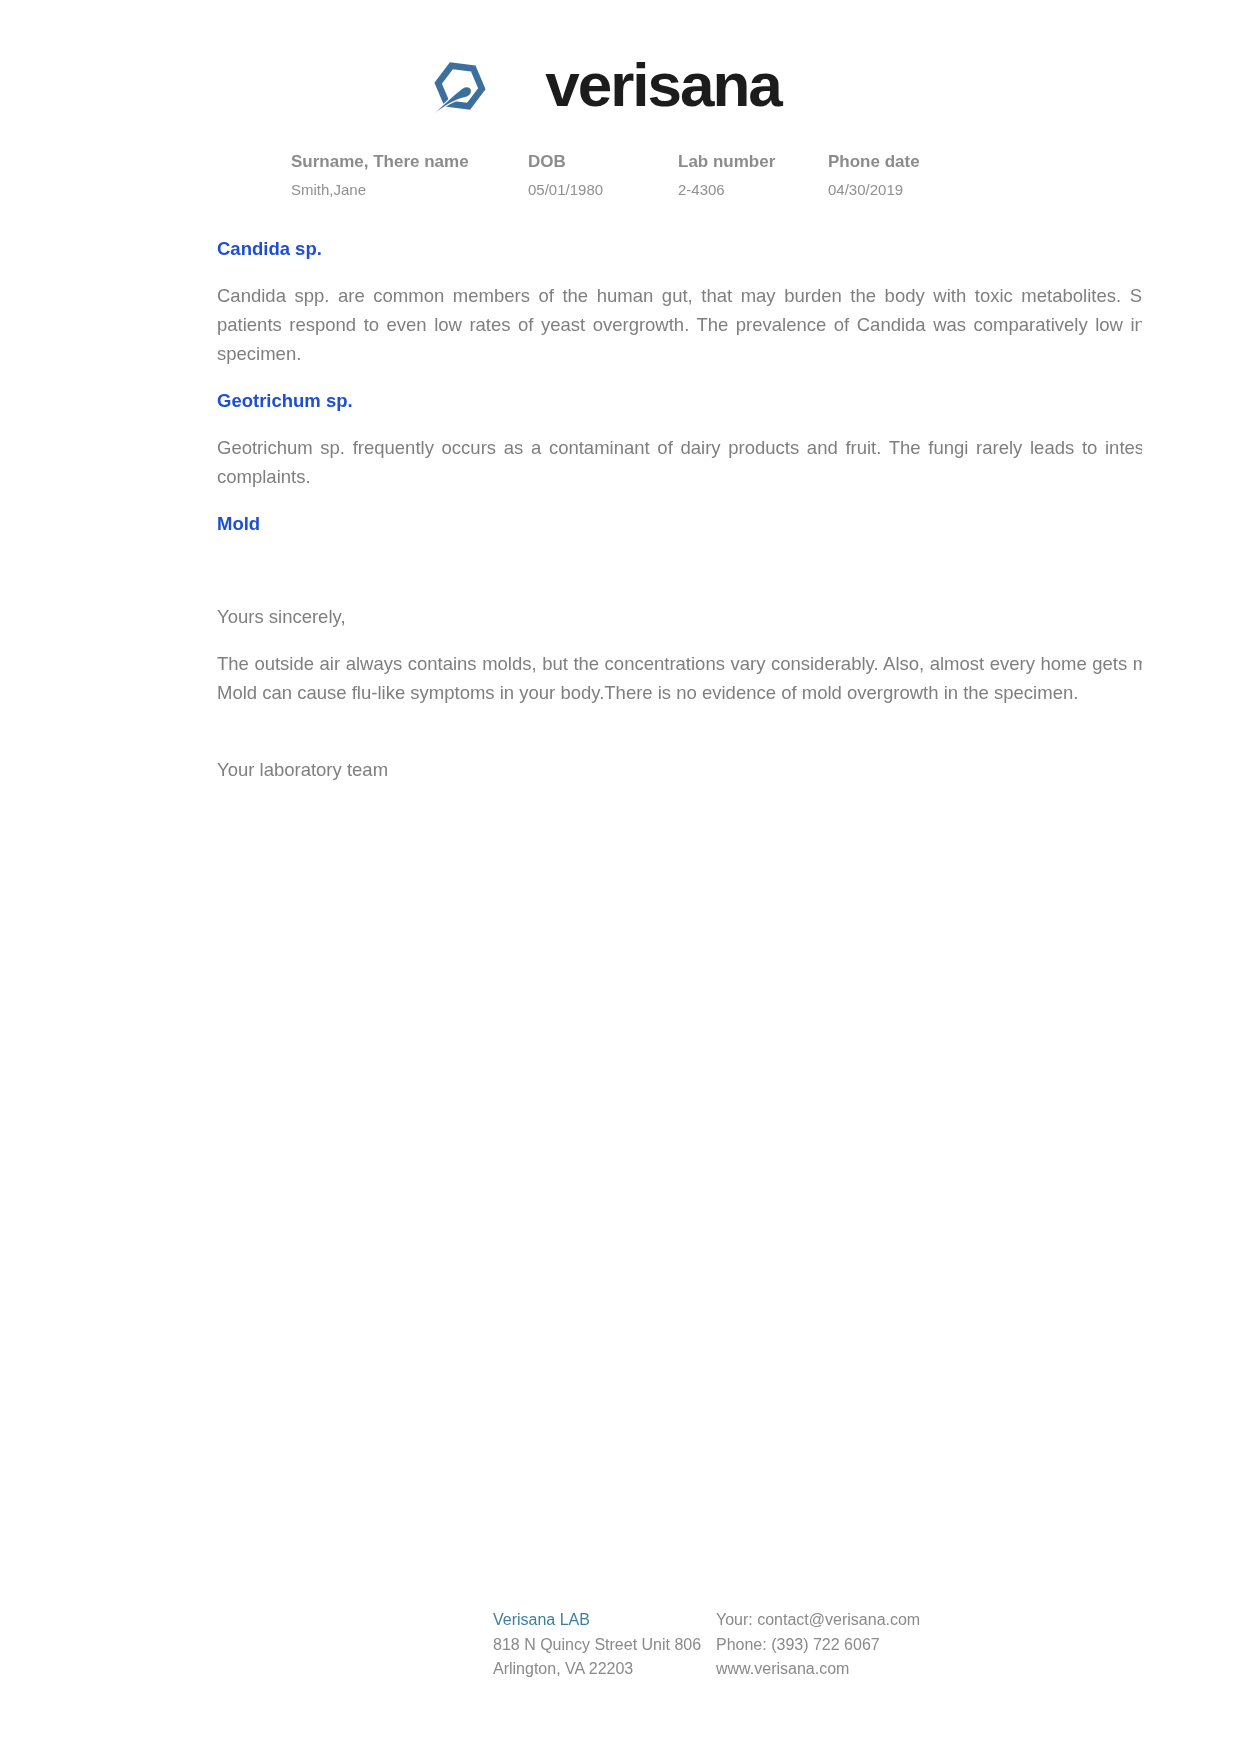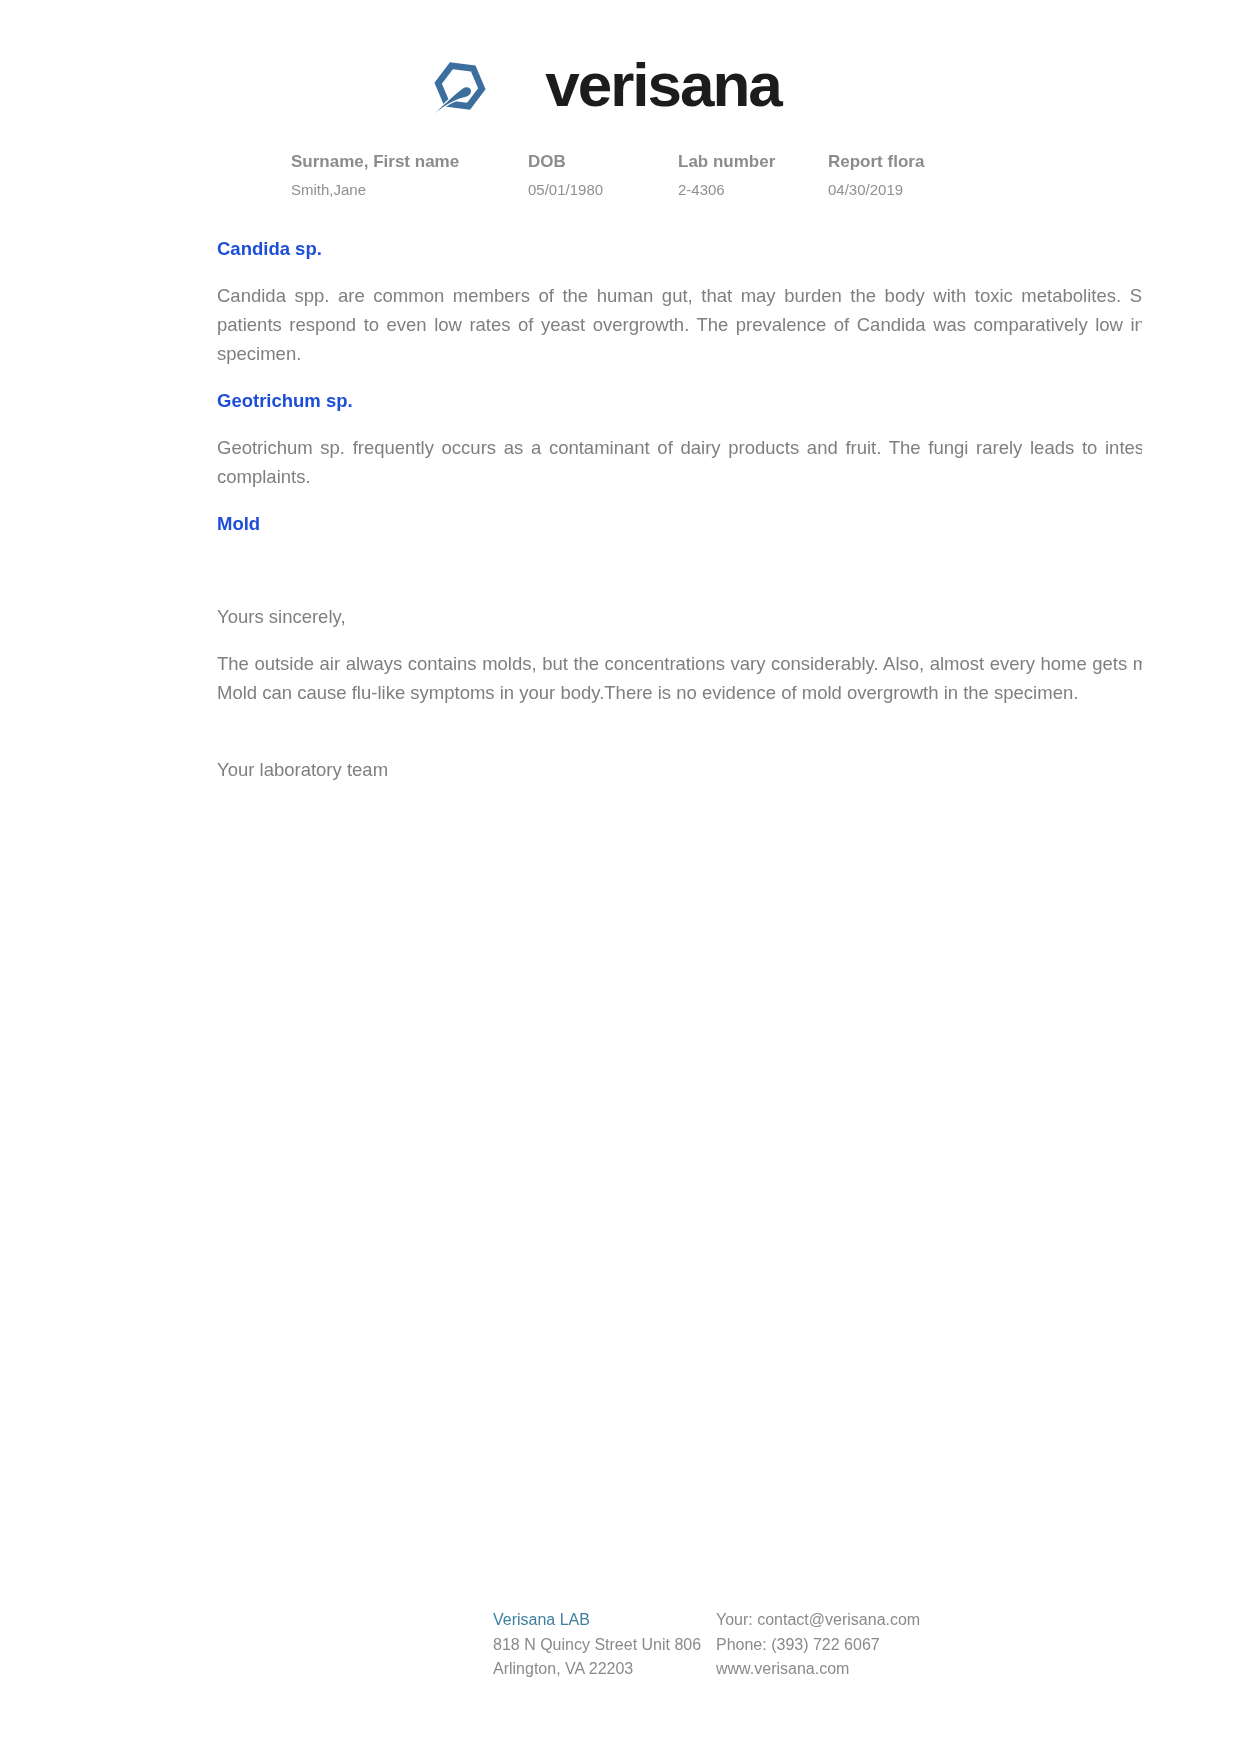--- a/index.html
+++ b/index.html
@@ -69,33 +69,33 @@
   <div class="logo-row">
     <svg class="logo-icon" viewBox="-6 -4 116 116" xmlns="http://www.w3.org/2000/svg">
       <polygon points="8,50 30,12 74,12 96,50 74,88 30,88" fill="none" stroke="#3c6f9d" stroke-width="13" transform="rotate(7 52 50)"></polygon>
       <path d="M 0,106 C 24,84 44,65 58,55 C 65,50 74,53 74,60 C 74,67 67,71.5 60,72.5 C 46,74.5 18,90 0,106 Z" fill="#3c6f9d" stroke="#ffffff" stroke-width="5" paint-order="stroke"></path>
     </svg>
     <div class="brand-text">verisana</div>
   </div>
 
   <div class="patient-header">
     <div class="ph-col">
-      <div class="ph-label">Surname, First name</div>
+      <div class="ph-label">Surname, There name</div>
       <div class="ph-value">Smith,Jane</div>
     </div>
     <div class="ph-col">
       <div class="ph-label">DOB</div>
       <div class="ph-value">05/01/1980</div>
     </div>
     <div class="ph-col">
       <div class="ph-label">Lab number</div>
       <div class="ph-value">2-4306</div>
     </div>
     <div class="ph-col">
-      <div class="ph-label">Report flora</div>
+      <div class="ph-label">Phone date</div>
       <div class="ph-value">04/30/2019</div>
     </div>
   </div>
 
   <div class="body-content">
 
     <h3 class="section-heading">Candida sp.</h3>
     <p class="paragraph">Candida spp. are common members of the human gut, that may burden the body with toxic metabolites. Some patients respond to even low rates of yeast overgrowth. The prevalence of Candida was comparatively low in the specimen.</p>
 
     <h3 class="section-heading">Geotrichum sp.</h3>

